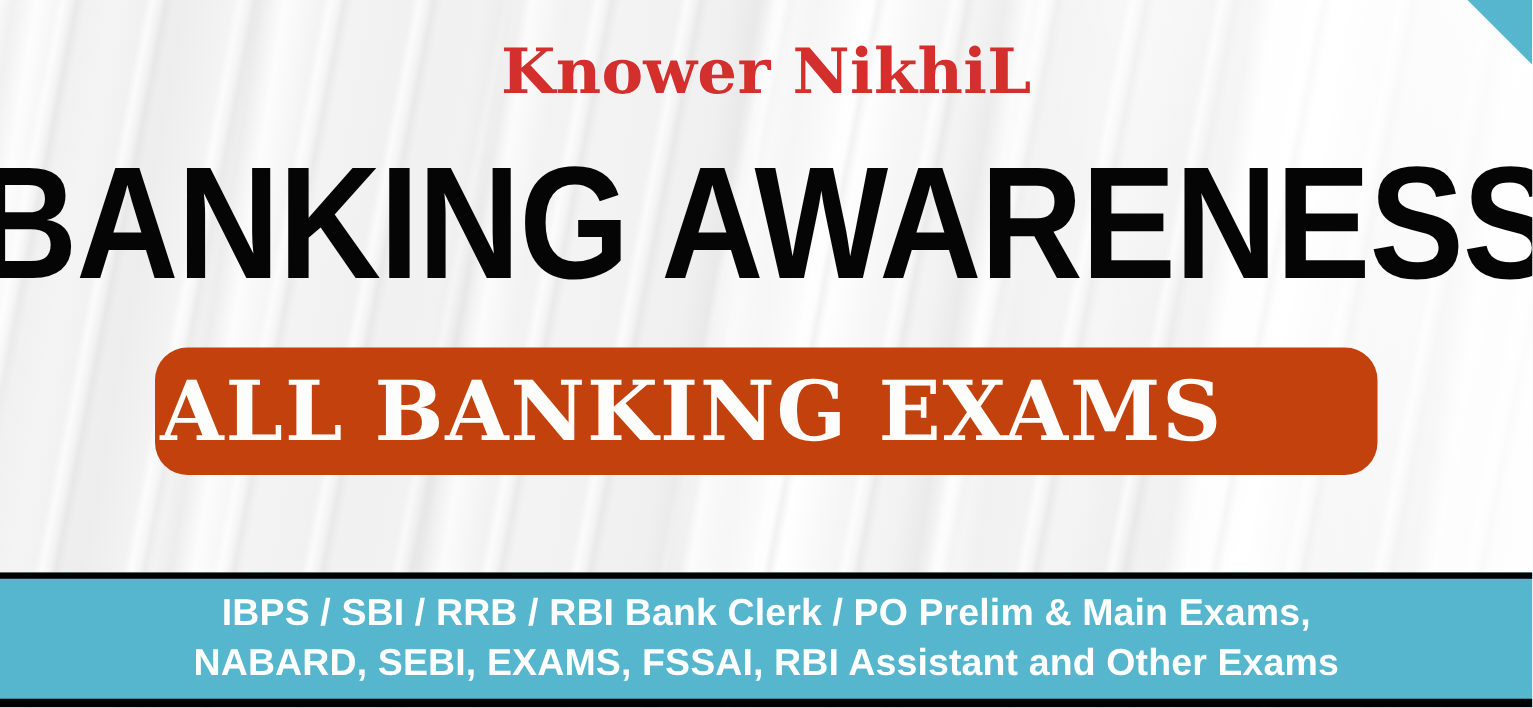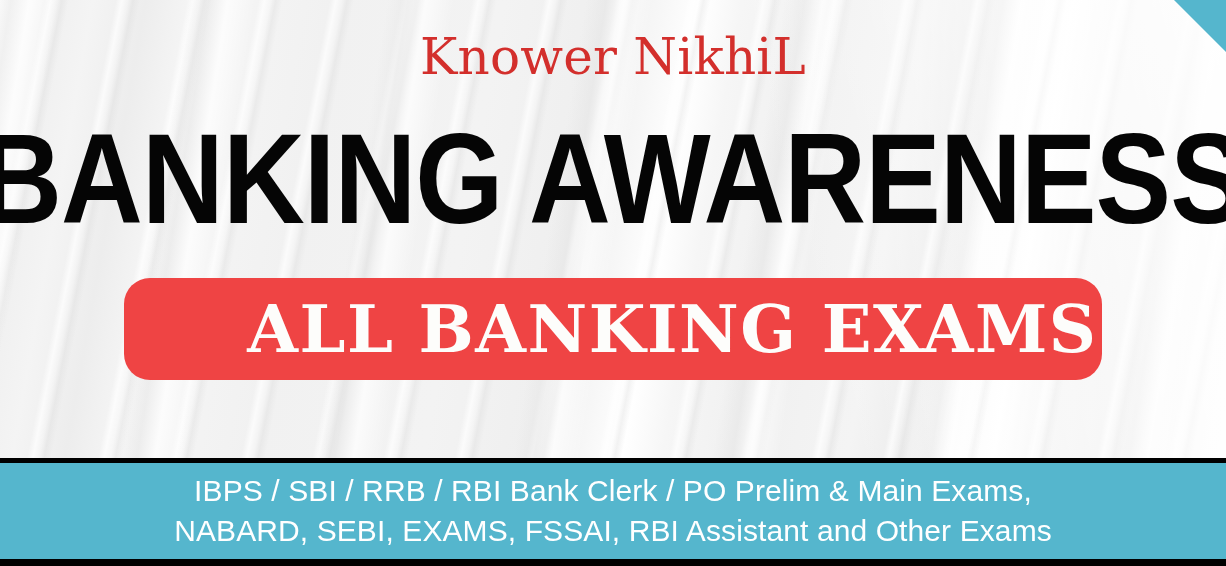--- a/index.html
+++ b/index.html
@@ -93,21 +93,21 @@
     position: absolute;
     inset: 0;
     display: flex;
     flex-direction: column;
     align-items: center;
   }
 
   .brand {
     margin-top: 32px;
     font-family: "DejaVu Serif", "Liberation Serif", serif;
-    font-weight: normal;
+    font-weight: bold;
     font-size: 50px;
     line-height: 1;
     letter-spacing: 0.2px;
     color: #d32f2c;
     white-space: nowrap;
   }
 
   .headline {
     margin-top: 38px;
     font-family: "Liberation Sans", sans-serif;
@@ -119,25 +119,25 @@
     white-space: nowrap;
     transform: scaleX(0.885);
     transform-origin: center;
   }
 
   .pill {
     margin-top: 40px;
     width: 978px;
     height: 102px;
     box-sizing: border-box;
-    background: #ef4444;
+    background: #c2410c;
     border-radius: 26px;
     display: flex;
     align-items: center;
-    justify-content: flex-end;
+    justify-content: flex-start;
   }
   .pill-text {
     font-family: "DejaVu Serif", "Liberation Serif", serif;
     font-weight: bold;
     font-size: 66px;
     line-height: 1;
     letter-spacing: 1.5px;
     color: #fdfdfb;
     white-space: nowrap;
     transform: scaleX(0.99);
@@ -155,21 +155,21 @@
     border-bottom: 7px solid #000000;
     box-sizing: border-box;
     display: flex;
     flex-direction: column;
     align-items: center;
     justify-content: center;
     gap: 2px;
   }
   .exam-line {
     font-family: "Liberation Sans", sans-serif;
-    font-weight: normal;
+    font-weight: bold;
     font-size: 30px;
     line-height: 1.28;
     letter-spacing: 0.1px;
     color: #ffffff;
     white-space: nowrap;
     text-align: center;
   }
 </style>
 </head>
 <body>

